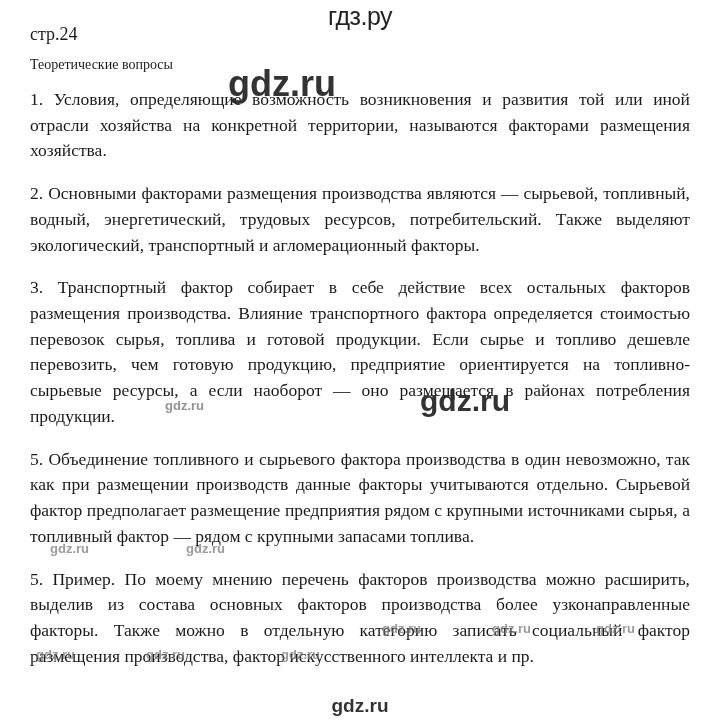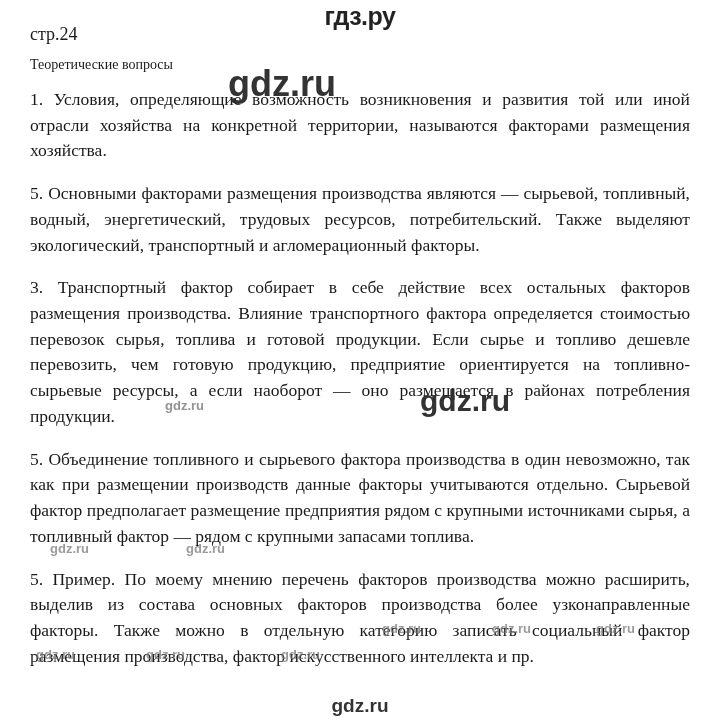--- a/index.html
+++ b/index.html
@@ -18,21 +18,21 @@
 
   
   .brand-top {
     position: absolute;
     top: 2px;
     left: 0;
     width: 720px;
     text-align: center;
     font-family: "Liberation Sans", sans-serif;
     font-size: 25px;
-    font-weight: bold;
+    font-weight: normal;
     color: #222222;
     letter-spacing: -0.5px;
   }
   .brand-bottom {
     position: absolute;
     bottom: 6px;
     left: 0;
     width: 720px;
     text-align: center;
     font-family: "Liberation Sans", sans-serif;
@@ -92,21 +92,21 @@
 </head>
 <body>
 
 <div class="brand-top">гдз.ру</div>
 
 <div class="page">
   <div class="page-label">стр.24</div>
   <div class="section-title">Теоретические вопросы</div>
 
   <p class="para">1. Условия, определяющие возможность возникновения и развития той или иной отрасли хозяйства на конкретной территории, называются факторами размещения хозяйства.</p>
-  <p class="para">5. Основными факторами размещения производства являются — сырьевой, топливный, водный, энергетический, трудовых ресурсов, потребительский. Также выделяют экологический, транспортный и агломерационный факторы.</p>
+  <p class="para">2. Основными факторами размещения производства являются — сырьевой, топливный, водный, энергетический, трудовых ресурсов, потребительский. Также выделяют экологический, транспортный и агломерационный факторы.</p>
   <p class="para">3. Транспортный фактор собирает в себе действие всех остальных факторов размещения производства. Влияние транспортного фактора определяется стоимостью перевозок сырья, топлива и готовой продукции. Если сырье и топливо дешевле перевозить, чем готовую продукцию, предприятие ориентируется на топливно-сырьевые ресурсы, а если наоборот — оно размещается в районах потребления продукции.</p>
   <p class="para">5. Объединение топливного и сырьевого фактора производства в один невозможно, так как при размещении производств данные факторы учитываются отдельно. Сырьевой фактор предполагает размещение предприятия рядом с крупными источниками сырья, а топливный фактор — рядом с крупными запасами топлива.</p>
   <p class="para last">5. Пример. По моему мнению перечень факторов производства можно расширить, выделив из состава основных факторов производства более узконаправленные факторы. Также можно в отдельную категорию записать социальный фактор размещения производства, фактор искусственного интеллекта и пр.</p>
 </div>
 
 <div class="wm wm-big wm1">gdz.ru</div>
 <div class="wm wm-mid wm2">gdz.ru</div>
 <div class="wm wm-sm wm3">gdz.ru</div>
 <div class="wm wm-sm wm4">gdz.ru</div>
 <div class="wm wm-sm wm5">gdz.ru</div>

